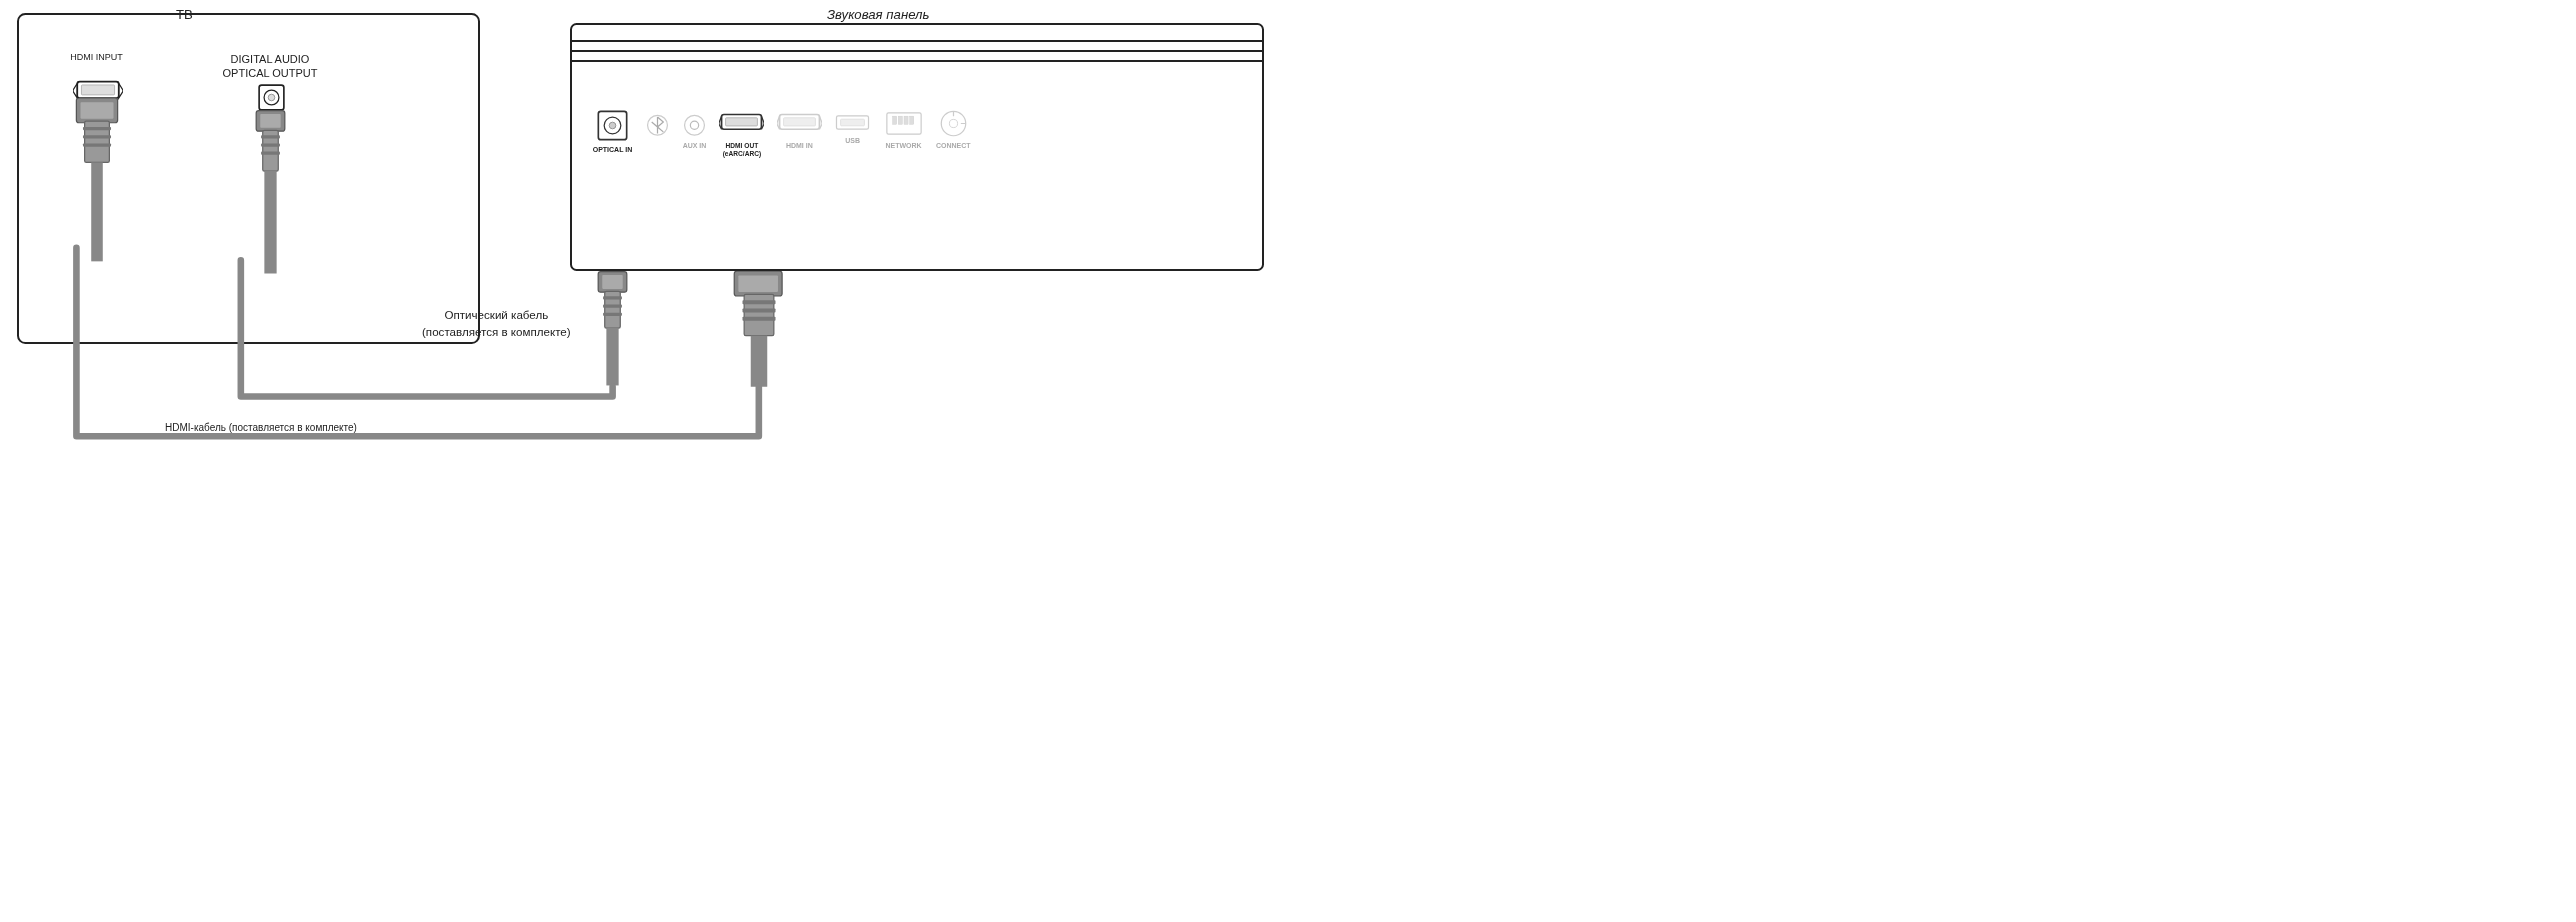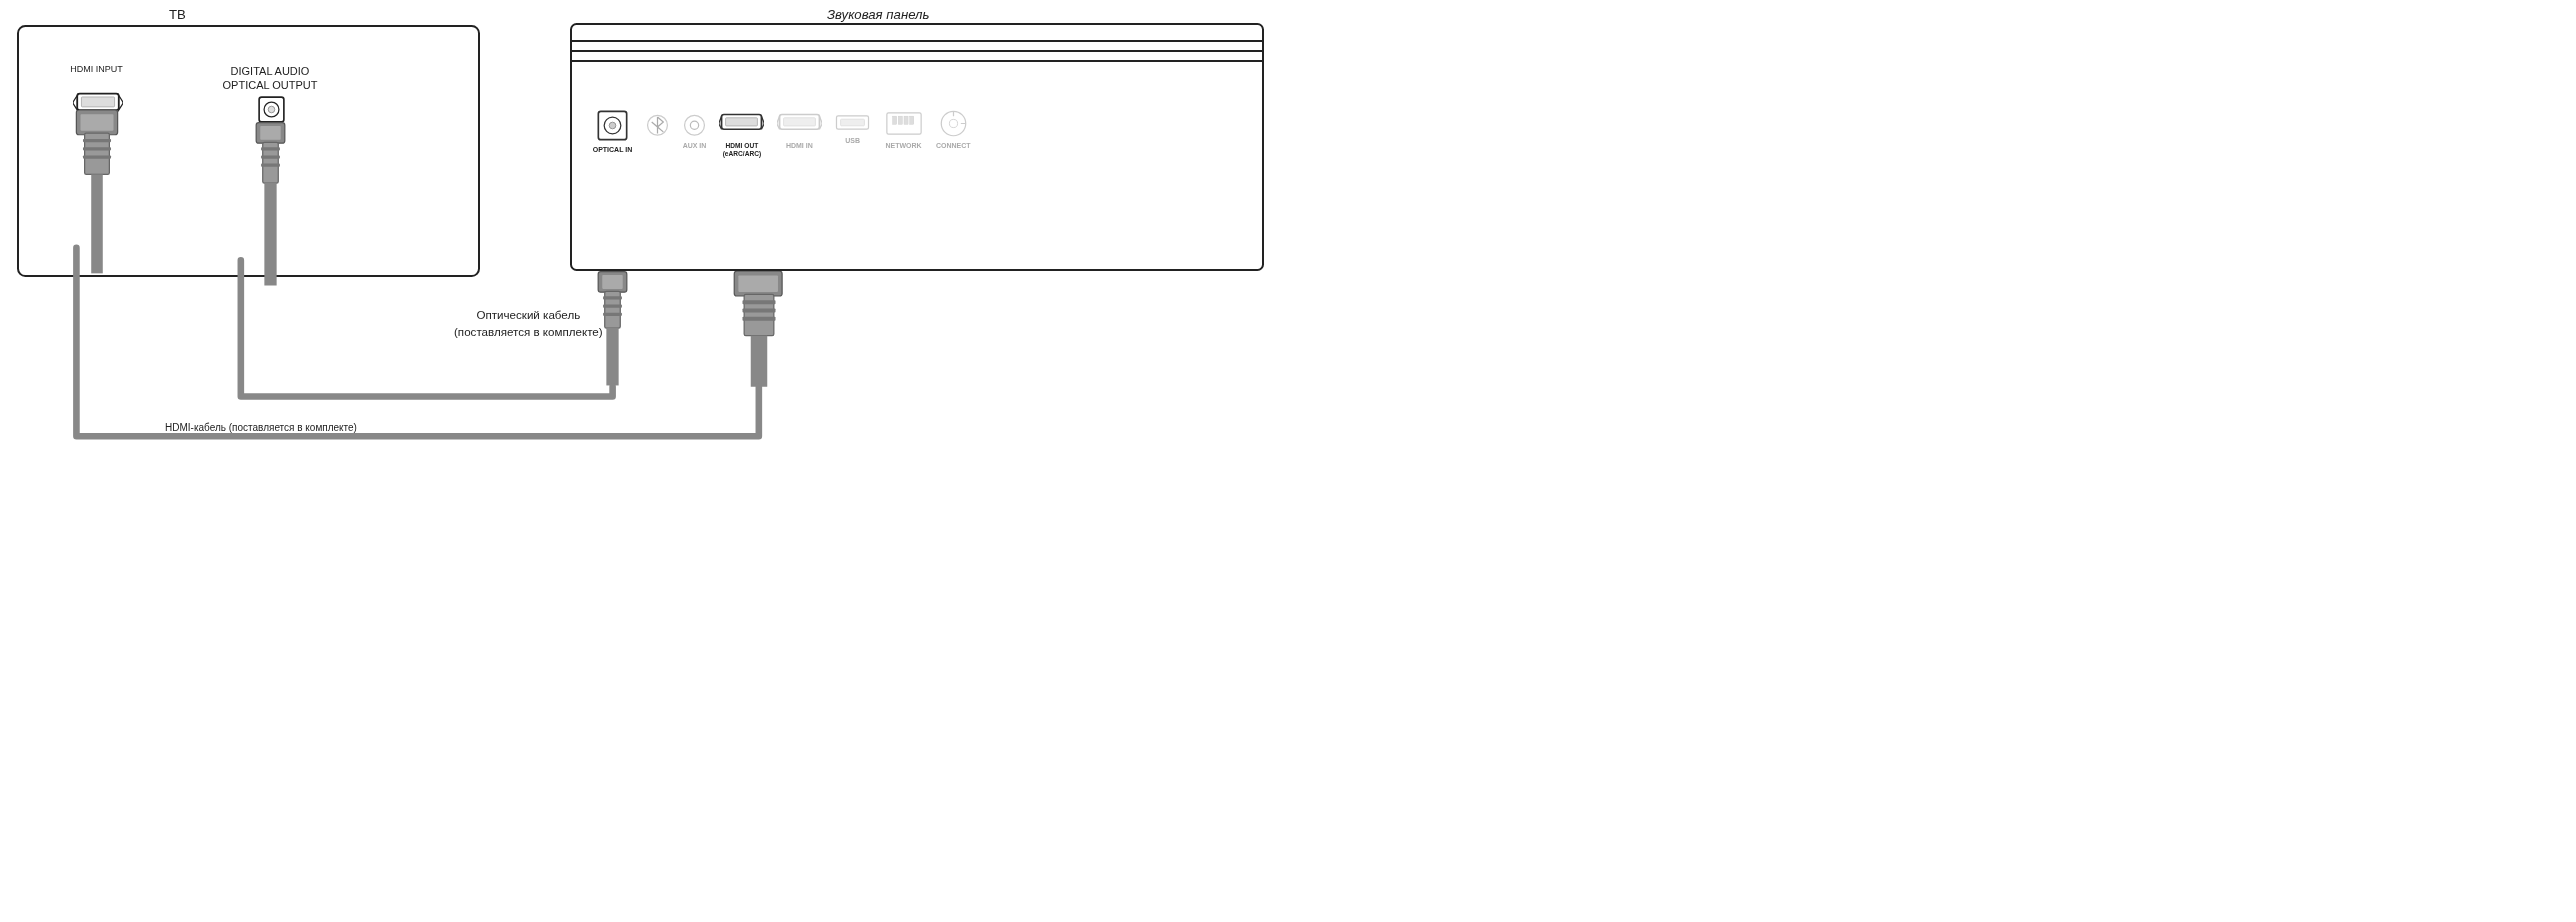--- a/index.html
+++ b/index.html
@@ -13,23 +13,23 @@
       position: relative;
       overflow: hidden;
     }
 
     
     svg { display: block; }
   </style>
 </head>
 <body>
 
-<div style="position:absolute;left:169px;top:6.6px;font-size:13.2px;">ТВ</div>
-
-<div style="position:absolute;left:16.5px;top:25px;width:463px;height:252px;border:2.1px solid #222;border-radius:8.3px;">
+<div style="position:absolute;left:176px;top:6.6px;font-size:13.2px;">ТВ</div>
+
+<div style="position:absolute;left:16.5px;top:13px;width:463px;height:331px;border:2.1px solid #222;border-radius:8.3px;">
 
   <div style="position:absolute;left:45px;top:37px;font-size:9px;text-align:center;width:66px;">HDMI INPUT</div>
 
   <div style="position:absolute;left:54px;top:60px;">
     <svg width="50" height="29" viewBox="0 0 60 35">
 
       <rect x="5" y="8" width="50" height="20" rx="3" ry="3" fill="none" stroke="#222" stroke-width="2"></rect>
       <polygon points="5,10 0,18 0,20 5,28" fill="none" stroke="#222" stroke-width="1.5"></polygon>
       <polygon points="55,10 60,18 60,20 55,28" fill="none" stroke="#222" stroke-width="1.5"></polygon>
       <rect x="10" y="12" width="40" height="12" rx="1" fill="#ddd" stroke="#aaa" stroke-width="1"></rect>
@@ -202,19 +202,19 @@
 <svg style="position:absolute;left:0;top:0;width:1288px;height:461px;pointer-events:none;" viewBox="0 0 1558 558">
 
   <path d="M 291 315 L 291 480 L 741 480 L 741 468" fill="none" stroke="#888" stroke-width="8" stroke-linecap="round" stroke-linejoin="round"></path>
 </svg>
 
 <svg style="position:absolute;left:0;top:0;width:1288px;height:461px;pointer-events:none;" viewBox="0 0 1558 558">
 
   <path d="M 92 300 L 92 528 L 918 528 L 918 468" fill="none" stroke="#888" stroke-width="8" stroke-linecap="round" stroke-linejoin="round"></path>
 </svg>
 
-<div style="position:absolute;left:422px;top:306px;font-size:11.6px;text-align:center;line-height:1.5em;margin-left:32px;">
+<div style="position:absolute;left:422px;top:306px;font-size:11.6px;text-align:center;line-height:1.5em;">
   <span style="white-space:pre-line;">Оптический кабель
 (поставляется в комплекте)</span>
 </div>
 
 <div style="position:absolute;left:165px;top:422px;font-size:10px;">HDMI-кабель (поставляется в комплекте)</div>
 
 
 </body></html>

